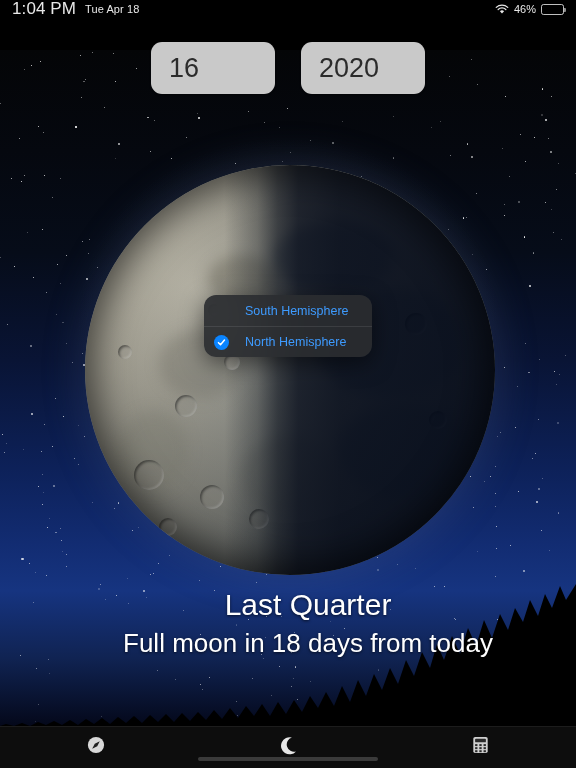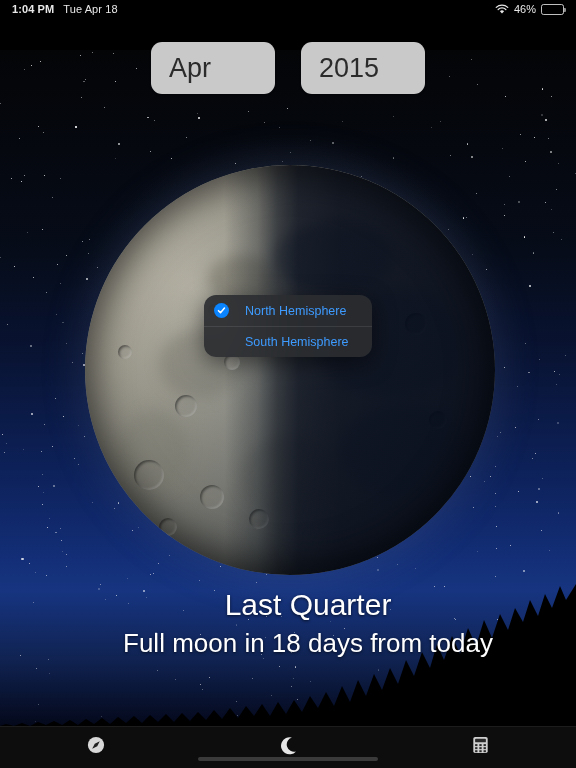--- a/index.html
+++ b/index.html
@@ -20,21 +20,21 @@
   .statusbar {
     position:absolute; top:0; left:0; width:576px; height:18px;
     display:flex; align-items:center;
     padding:0 12px;
     color:#e8e8e8; font-size:11px;
     z-index:40;
     background:#000;
   }
   .sb-left { display:flex; align-items:center; gap:9px; }
   .sb-right { margin-left:auto; display:flex; align-items:center; gap:5px; }
-  .sb-time { font-size:11px; letter-spacing:.1px;font-weight:bold; }
+  .sb-time { font-size:17px; letter-spacing:.1px; }
   .sb-date { font-size:11px; letter-spacing:.1px; }
   .sb-batt-text { font-size:11px; }
   .wifi-ico { display:block; }
   .batt {
     width:23px; height:11px;
     border:1px solid rgba(255,255,255,.75);
     border-radius:2.5px;
     position:relative;
     padding:1px;
   }
@@ -741,36 +741,36 @@
       </svg>
       <span class="sb-batt-text">46%</span>
       <span class="batt">
         <span class="batt-fill" style="width:100%"></span>
       </span>
     </div>
   </div>
 
 
   <div class="dates">
-    <div class="date-btn">Apr</div>
-    <div class="date-btn">2015</div>
+    <div class="date-btn">16</div>
+    <div class="date-btn">2020</div>
   </div>
 
   <div class="popup">
+    <div class="popup-row">
+      <span class="check-slot"></span>
+      <span class="popup-label">South Hemisphere</span>
+    </div>
     <div class="popup-row">
       <span class="check">
         <svg width="9" height="9" viewBox="0 0 10 10">
             <path d="M1.6 5.2 L3.9 7.4 L8.3 2.3" stroke="#fff" stroke-width="1.7" fill="none" stroke-linecap="round" stroke-linejoin="round"></path>
           </svg>
       </span>
       <span class="popup-label">North Hemisphere</span>
-    </div>
-    <div class="popup-row">
-      <span class="check-slot"></span>
-      <span class="popup-label">South Hemisphere</span>
     </div>
   </div>
 
   <div class="tabbar">
     <div class="tab">
       <svg width="18" height="18" viewBox="0 0 20 20">
         <circle cx="10" cy="10" r="9" fill="#d8d8d8"></circle>
         <path d="M14.2 5.8 L8.6 8.6 L5.8 14.2 L11.4 11.4 Z" fill="#202020"></path>
       </svg>
     </div>

